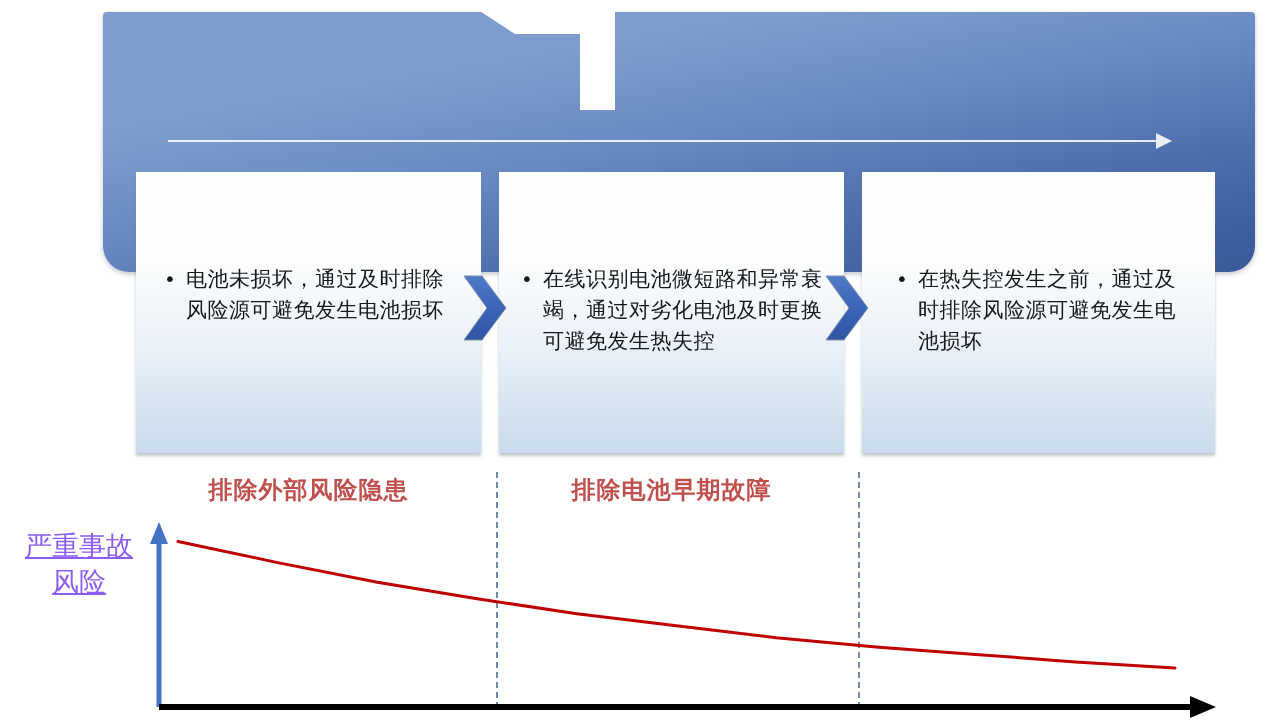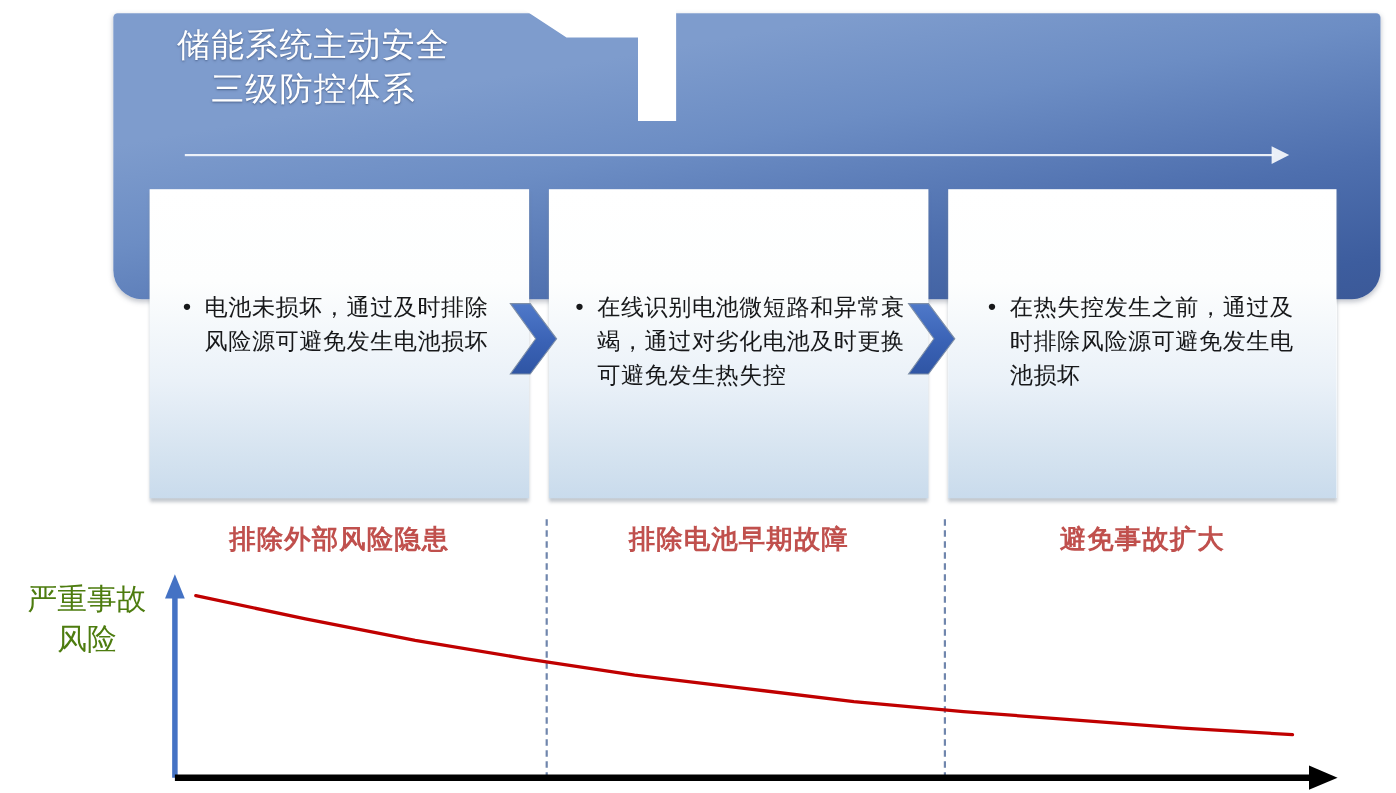--- a/index.html
+++ b/index.html
@@ -96,34 +96,33 @@
     position:absolute;top:472px;width:0;height:236px;
     border-left:2px dashed #7086ad;
   }
   .vd-1{left:496px;}
   .vd-2{left:858px;}
 
   
   .chart-svg{position:absolute;left:0;top:500px;width:1269px;height:221px;}
   .axis-label{
     position:absolute;left:6px;top:528px;width:146px;
-    color:#4d7c0f;font-size:27px;line-height:36px;text-align:center;
+    color:#8b5cf6;font-size:27px;line-height:36px;text-align:center;
     font-family:"DejaVu Sans","Liberation Sans",sans-serif;
     white-space:pre-line;
+    text-decoration:underline;
   }
 </style>
 </head>
 <body>
 
 <div id="stage">
 
   <div class="banner"></div>
   <div class="banner-cut"></div>
-  <div class="banner-title">储能系统主动安全
-三级防控体系</div>
   <div class="banner-arrow-line"></div>
   <div class="banner-arrow-head"></div>
 
   <div class="panel panel-1">
     <div class="panel-body">
       <div class="bullet-row">
         <span class="bullet-dot">•</span>
         <span class="bullet-text">电池未损坏，通过及时排除风险源可避免发生电池损坏</span>
       </div>
     </div>
@@ -163,21 +162,20 @@
         <stop offset="0%" stop-color="#4f79c9"></stop>
         <stop offset="55%" stop-color="#3a62b5"></stop>
         <stop offset="100%" stop-color="#2f55a4"></stop>
       </linearGradient>
     </defs>
     <polygon points="2,2 25,34 2,66 20,66 44,34 20,2" fill="url(#chevGrad2)" stroke="#7e8fa8" stroke-width="1"></polygon>
   </svg>
 
   <div class="caption cap-1">排除外部风险隐患</div>
   <div class="caption cap-2">排除电池早期故障</div>
-  <div class="caption cap-3">避免事故扩大</div>
 
   <div class="vdash vd-1"></div>
   <div class="vdash vd-2"></div>
 
   <div class="axis-label">严重事故
 风险</div>
   <svg class="chart-svg" viewBox="0 0 1269 221">
 
     <line x1="159" y1="40" x2="159" y2="207" stroke="#4472c4" stroke-width="5"></line>
     <polygon points="159,22 150,44 168,44" fill="#4472c4"></polygon>

